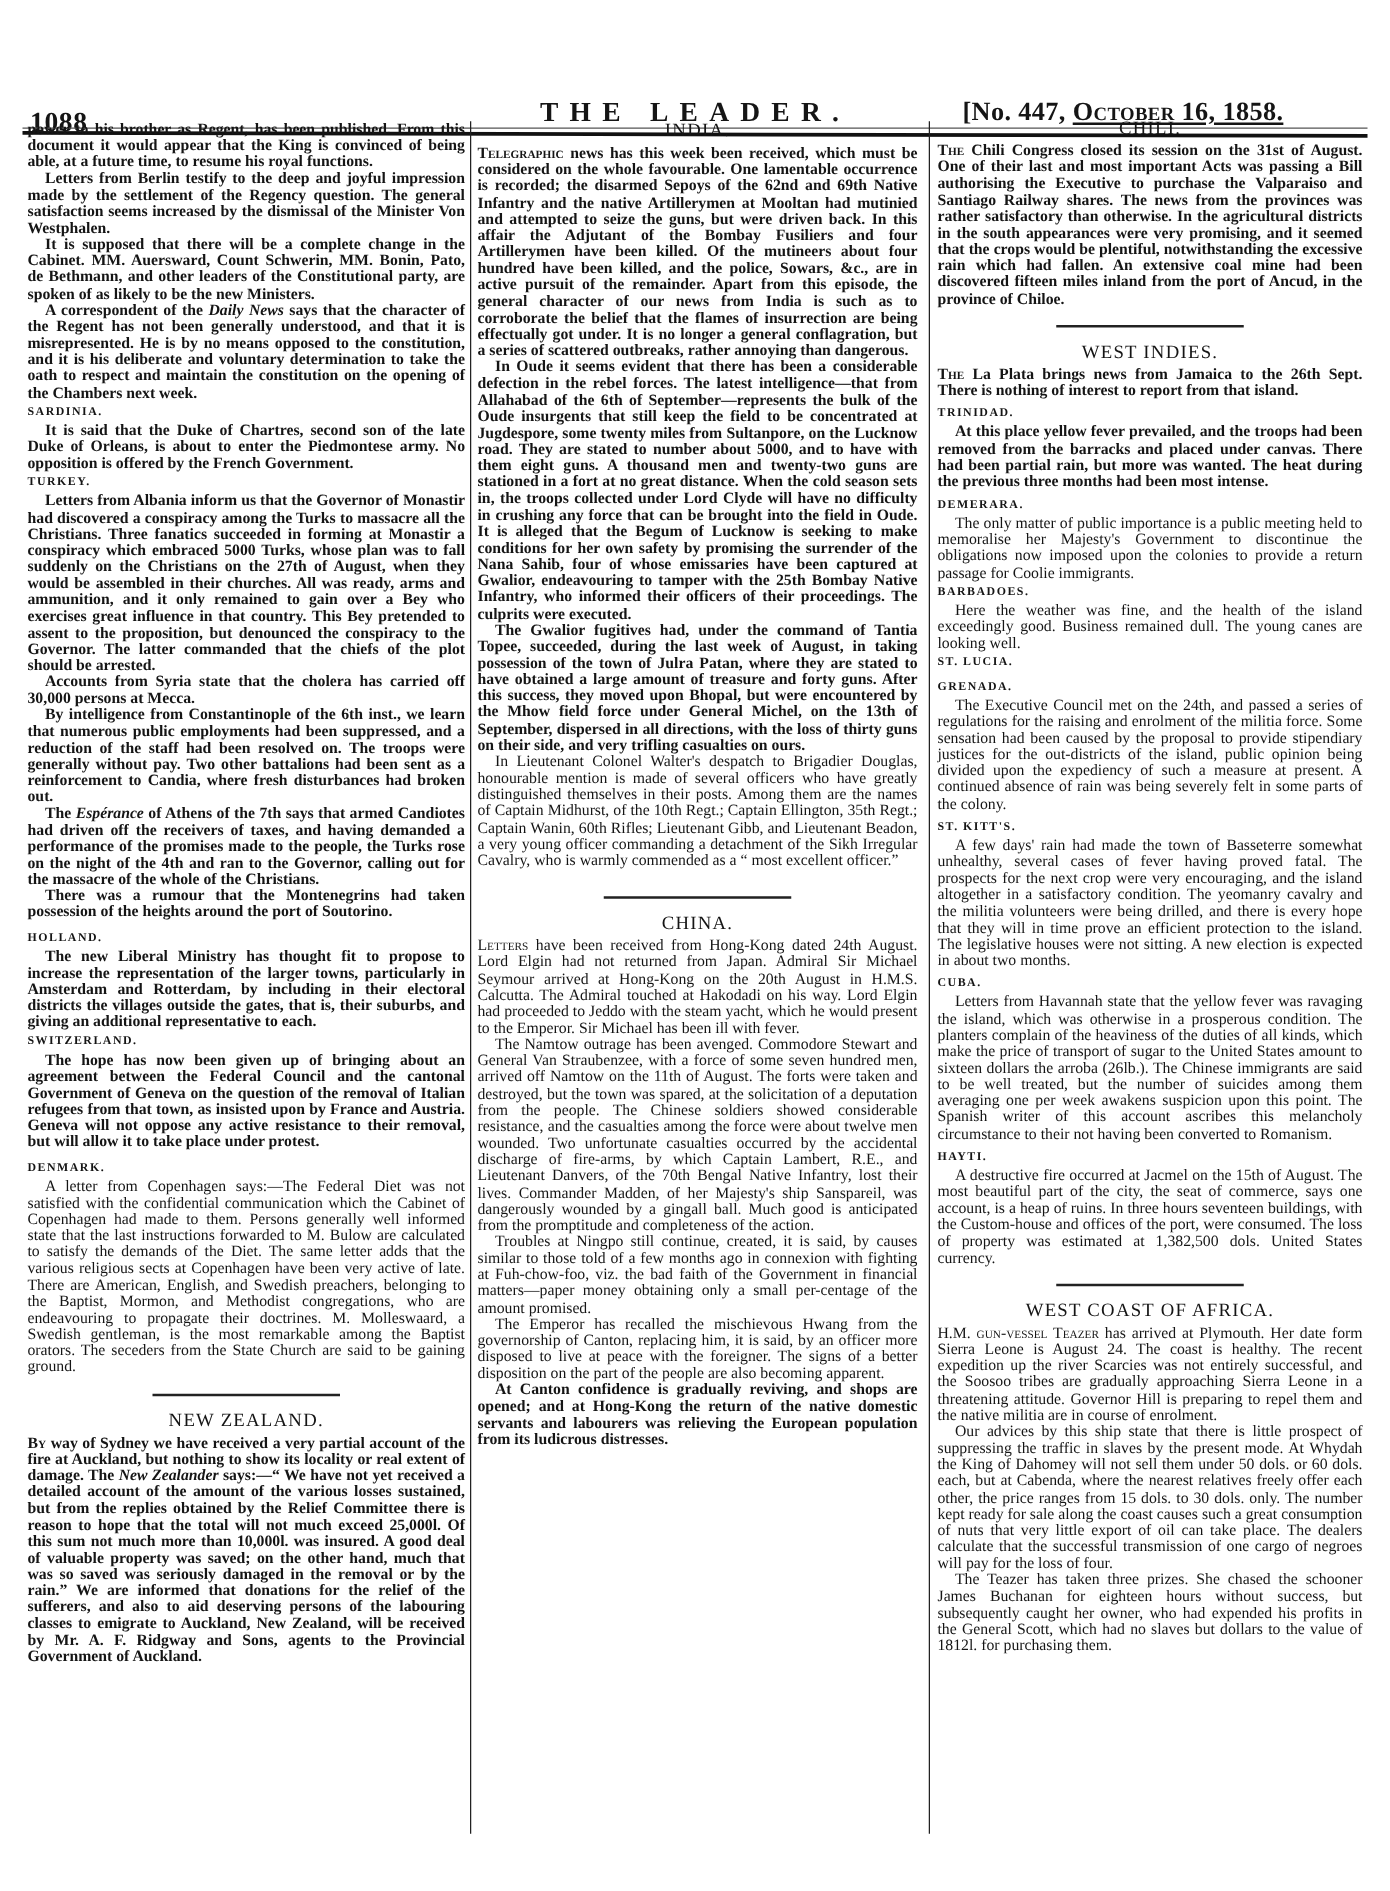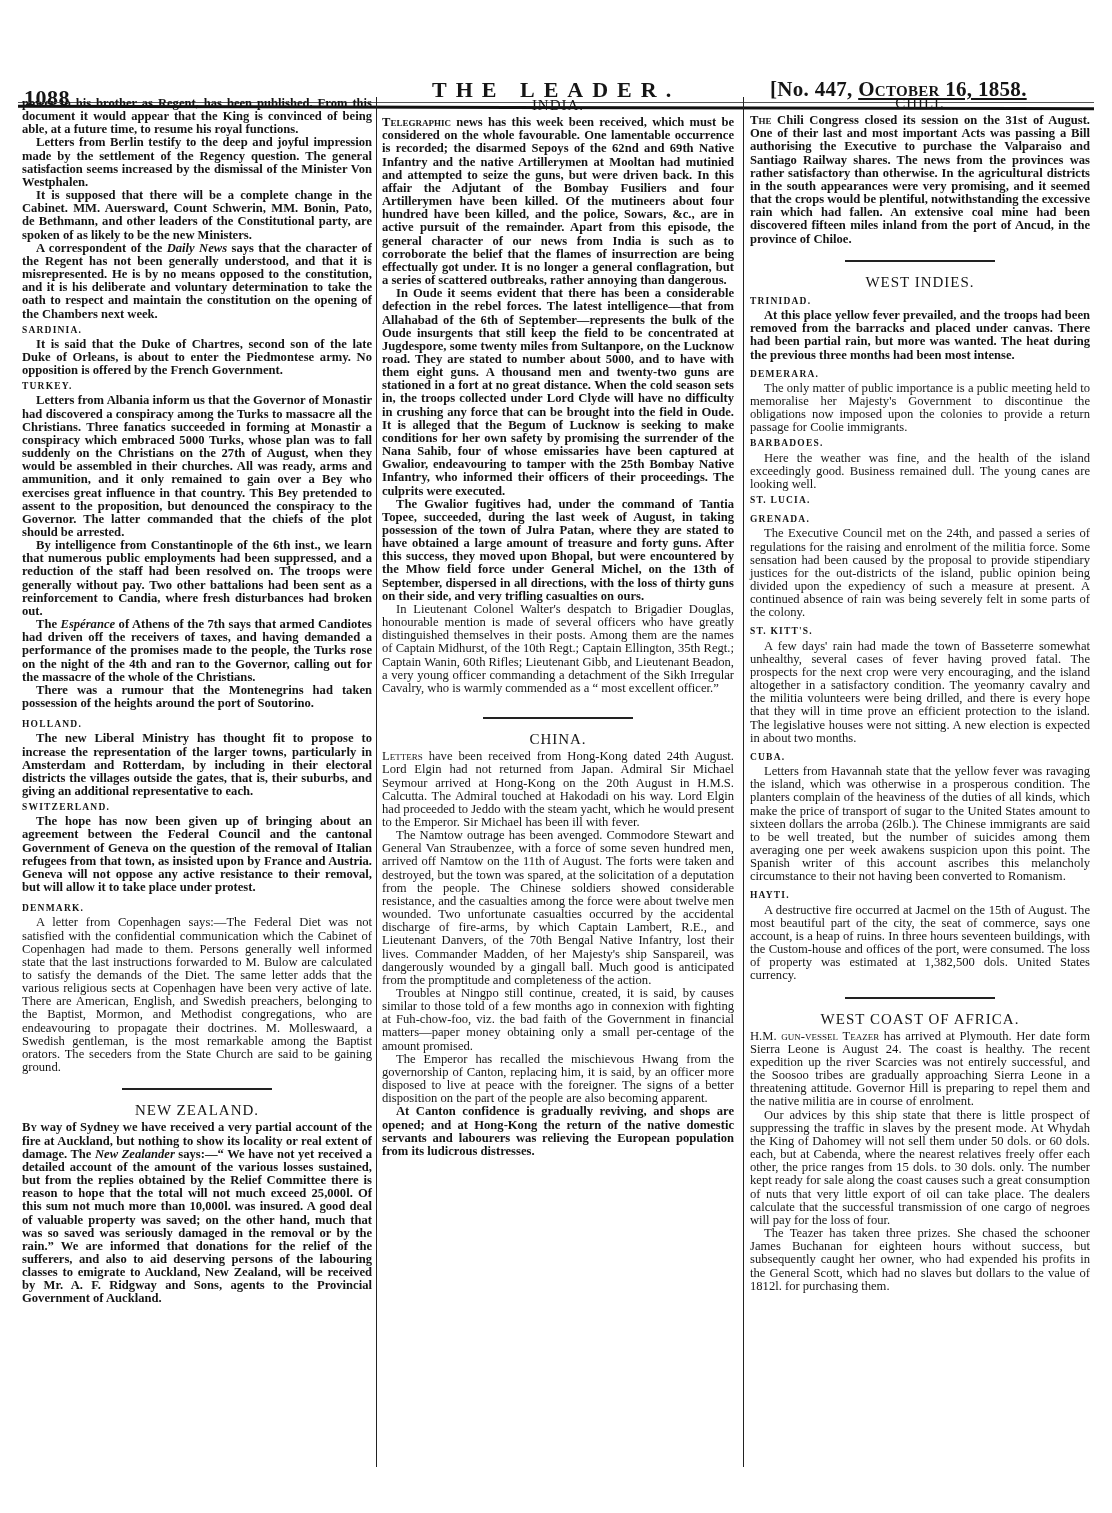--- a/index.html
+++ b/index.html
@@ -43,20 +43,21 @@
   <p class="noindent">power to his brother as Regent, has been published. From this document it would appear that the King is convinced of being able, at a future time, to resume his royal functions.</p>
   <p>Letters from Berlin testify to the deep and joyful impression made by the settlement of the Regency question. The general satisfaction seems increased by the dismissal of the Minister Von Westphalen.</p>
   <p>It is supposed that there will be a complete change in the Cabinet. MM. Auersward, Count Schwerin, MM. Bonin, Pato, de Bethmann, and other leaders of the Constitutional party, are spoken of as likely to be the new Ministers.</p>
   <p><span>A correspondent of the </span><i>Daily News</i><span> says that the character of the Regent has not been generally understood, and that it is misrepresented. He is by no means opposed to the constitution, and it is his deliberate and voluntary determination to take the oath to respect and maintain the constitution on the opening of the Chambers next week.</span></p>
 
   <div class="sub">SARDINIA.</div>
   <p>It is said that the Duke of Chartres, second son of the late Duke of Orleans, is about to enter the Piedmontese army. No opposition is offered by the French Government.</p>
 
   <div class="sub">TURKEY.</div>
   <p>Letters from Albania inform us that the Governor of Monastir had discovered a conspiracy among the Turks to massacre all the Christians. Three fanatics succeeded in forming at Monastir a conspiracy which embraced 5000 Turks, whose plan was to fall suddenly on the Christians on the 27th of August, when they would be assembled in their churches. All was ready, arms and ammunition, and it only remained to gain over a Bey who exercises great influence in that country. This Bey pretended to assent to the proposition, but denounced the conspiracy to the Governor. The latter commanded that the chiefs of the plot should be arrested.</p>
+  <p>Accounts from Syria state that the cholera has carried off 30,000 persons at Mecca.</p>
   <p>By intelligence from Constantinople of the 6th inst., we learn that numerous public employments had been suppressed, and a reduction of the staff had been resolved on. The troops were generally without pay. Two other battalions had been sent as a reinforcement to Candia, where fresh disturbances had broken out.</p>
   <p><span>The </span><i>Espérance</i><span> of Athens of the 7th says that armed Candiotes had driven off the receivers of taxes, and having demanded a performance of the promises made to the people, the Turks rose on the night of the 4th and ran to the Governor, calling out for the massacre of the whole of the Christians.</span></p>
   <p>There was a rumour that the Montenegrins had taken possession of the heights around the port of Soutorino.</p>
 
   <div class="sub" style="margin-top:8px">HOLLAND.</div>
   <p>The new Liberal Ministry has thought fit to propose to increase the representation of the larger towns, particularly in Amsterdam and Rotterdam, by including in their electoral districts the villages outside the gates, that is, their suburbs, and giving an additional representative to each.</p>
 
   <div class="sub">SWITZERLAND.</div>
   <p>The hope has now been given up of bringing about an agreement between the Federal Council and the cantonal Government of Geneva on the question of the removal of Italian refugees from that town, as insisted upon by France and Austria. Geneva will not oppose any active resistance to their removal, but will allow it to take place under protest.</p>
 
@@ -83,20 +84,21 @@
   <p class="light">The Emperor has recalled the mischievous Hwang from the governorship of Canton, replacing him, it is said, by an officer more disposed to live at peace with the foreigner. The signs of a better disposition on the part of the people are also becoming apparent.</p>
   <p>At Canton confidence is gradually reviving, and shops are opened; and at Hong-Kong the return of the native domestic servants and labourers was relieving the European population from its ludicrous distresses.</p>
 </div>
 
 <div class="col c3">
   <div class="head" style="margin-top:0">CHILI.</div>
   <p class="noindent"><span class="sc">The</span><span> Chili Congress closed its session on the 31st of August. One of their last and most important Acts was passing a Bill authorising the Executive to purchase the Valparaiso and Santiago Railway shares. The news from the provinces was rather satisfactory than otherwise. In the agricultural districts in the south appearances were very promising, and it seemed that the crops would be plentiful, notwithstanding the excessive rain which had fallen. An extensive coal mine had been discovered fifteen miles inland from the port of Ancud, in the province of Chiloe.</span></p>
 
   <div class="sep"></div>
   <div class="head">WEST INDIES.</div>
+  <p class="noindent"><span class="sc">The</span><span> La Plata brings news from Jamaica to the 26th Sept. There is nothing of interest to report from that island.</span></p>
 
   <div class="sub" style="margin-top:6px">TRINIDAD.</div>
   <p>At this place yellow fever prevailed, and the troops had been removed from the barracks and placed under canvas. There had been partial rain, but more was wanted. The heat during the previous three months had been most intense.</p>
 
   <div class="sub" style="margin-top:6px">DEMERARA.</div>
   <p class="light">The only matter of public importance is a public meeting held to memoralise her Majesty's Government to discontinue the obligations now imposed upon the colonies to provide a return passage for Coolie immigrants.</p>
 
   <div class="sub">BARBADOES.</div>
   <p class="light">Here the weather was fine, and the health of the island exceedingly good. Business remained dull. The young canes are looking well.</p>
 

